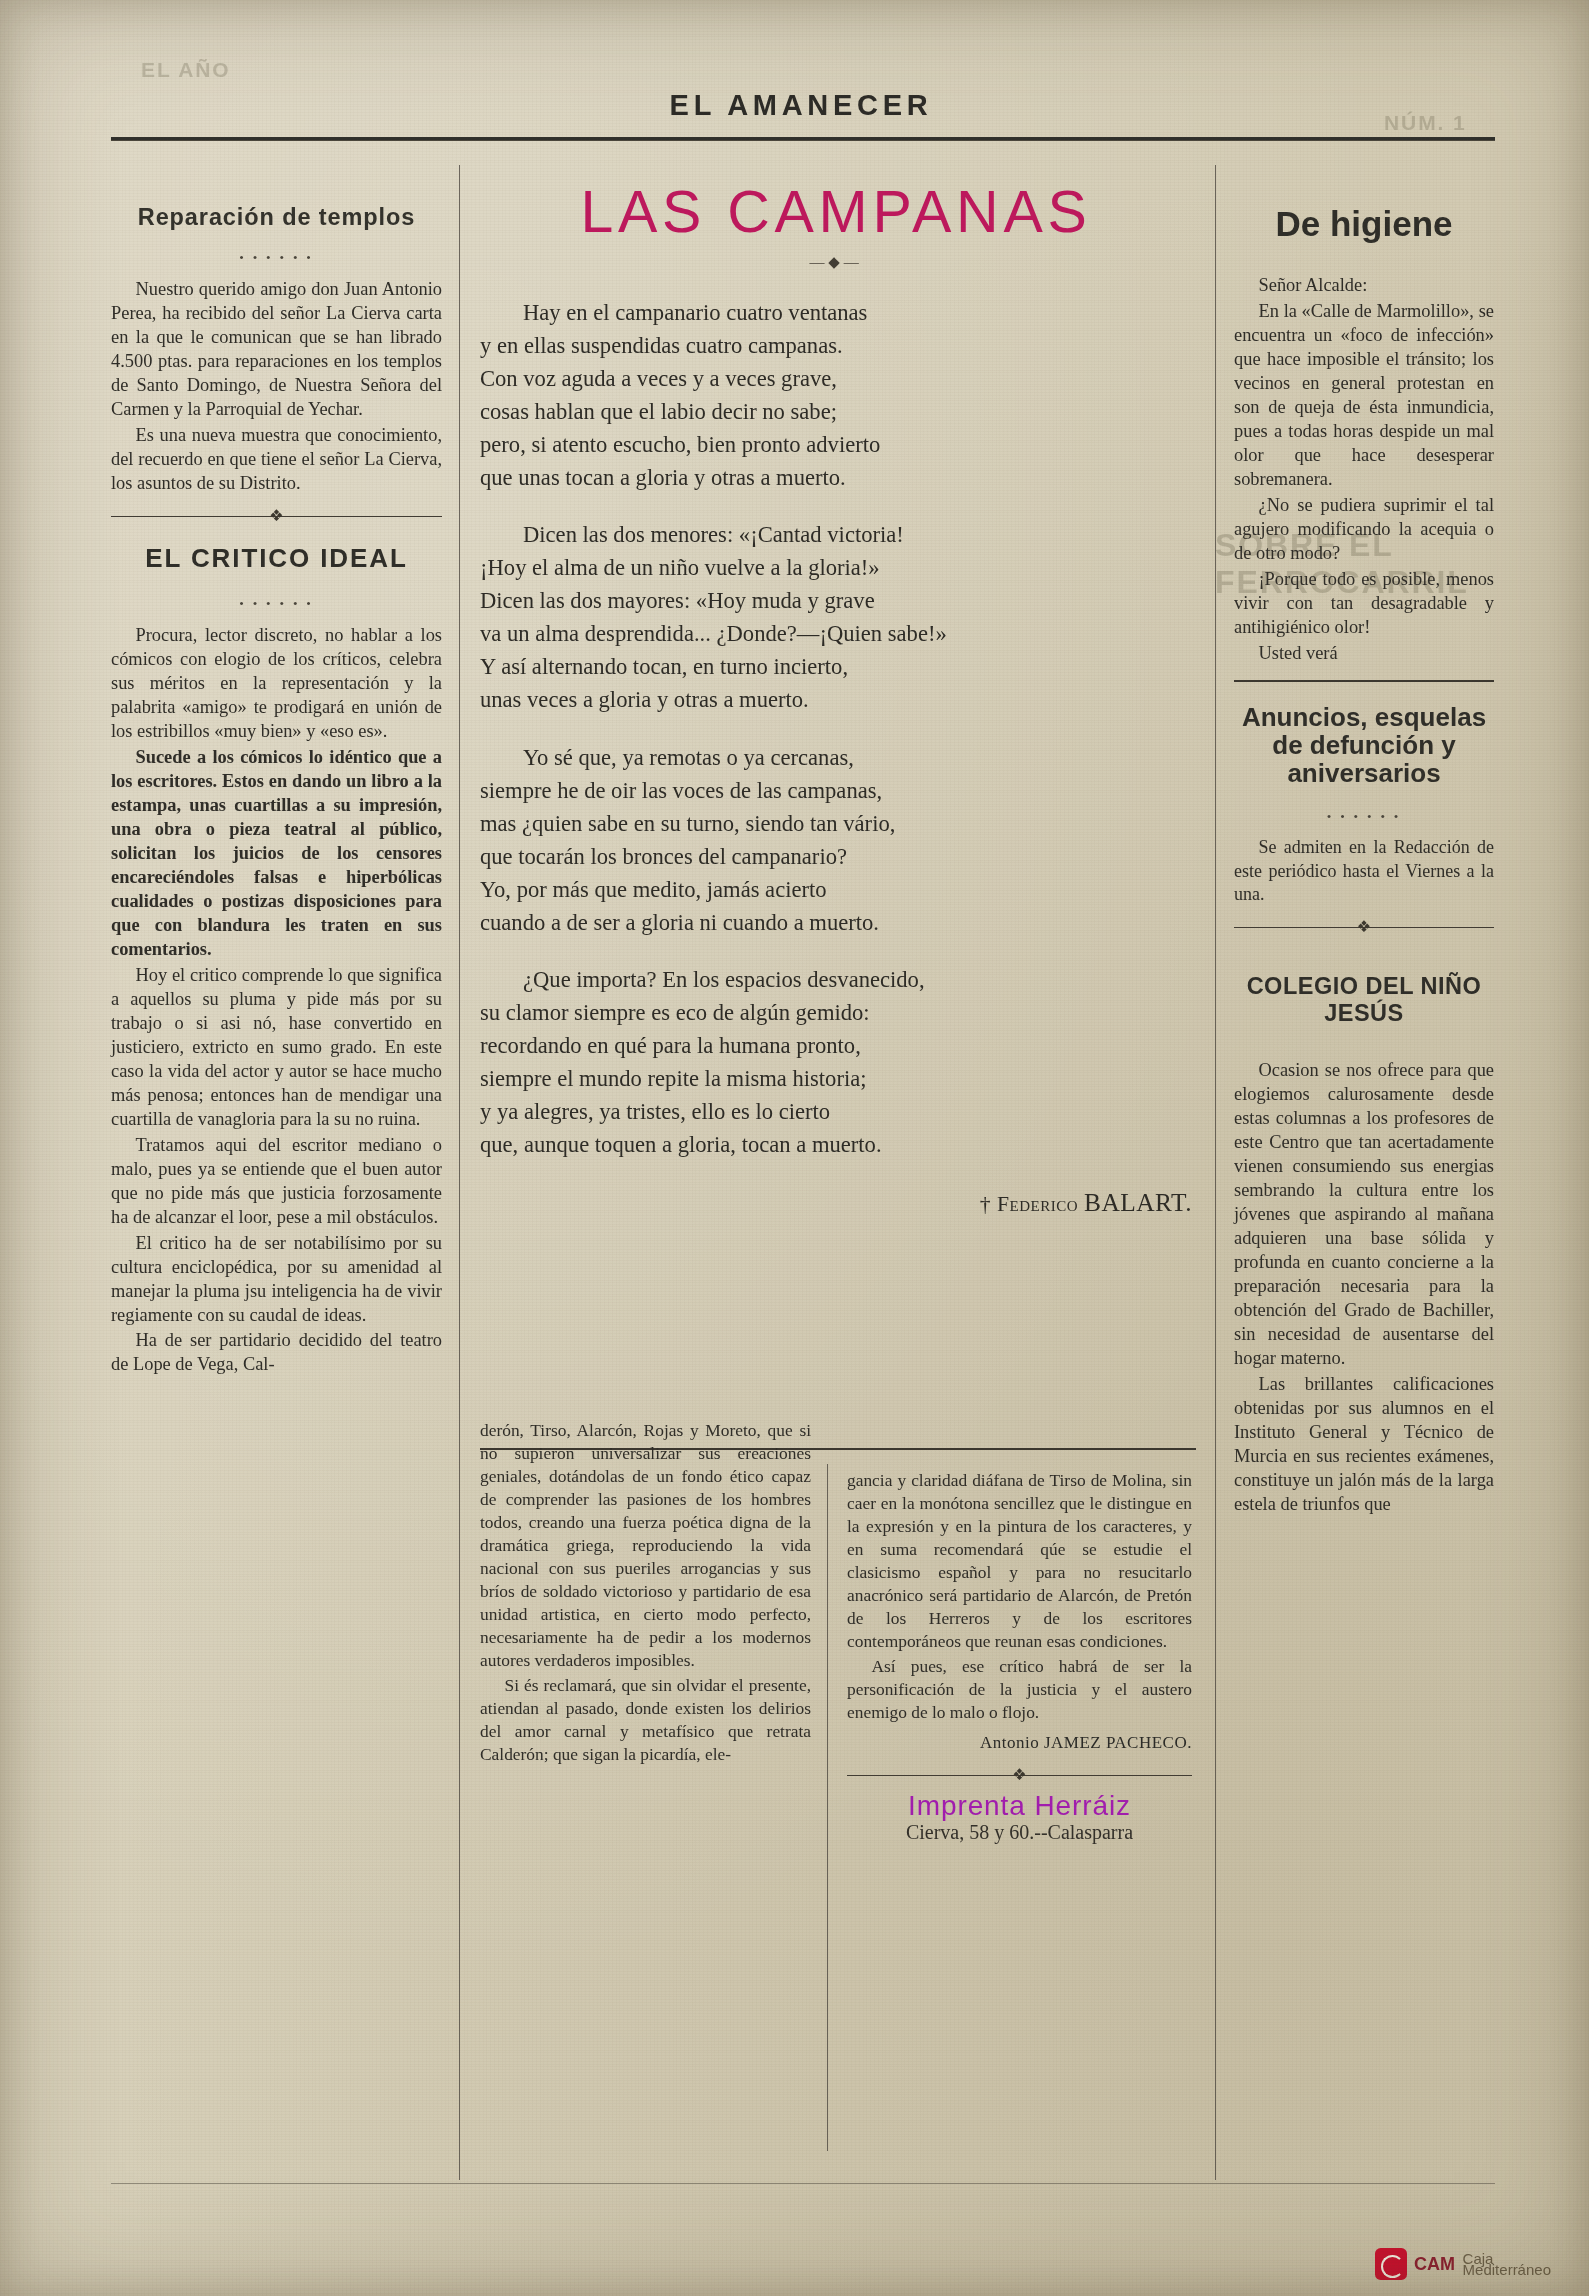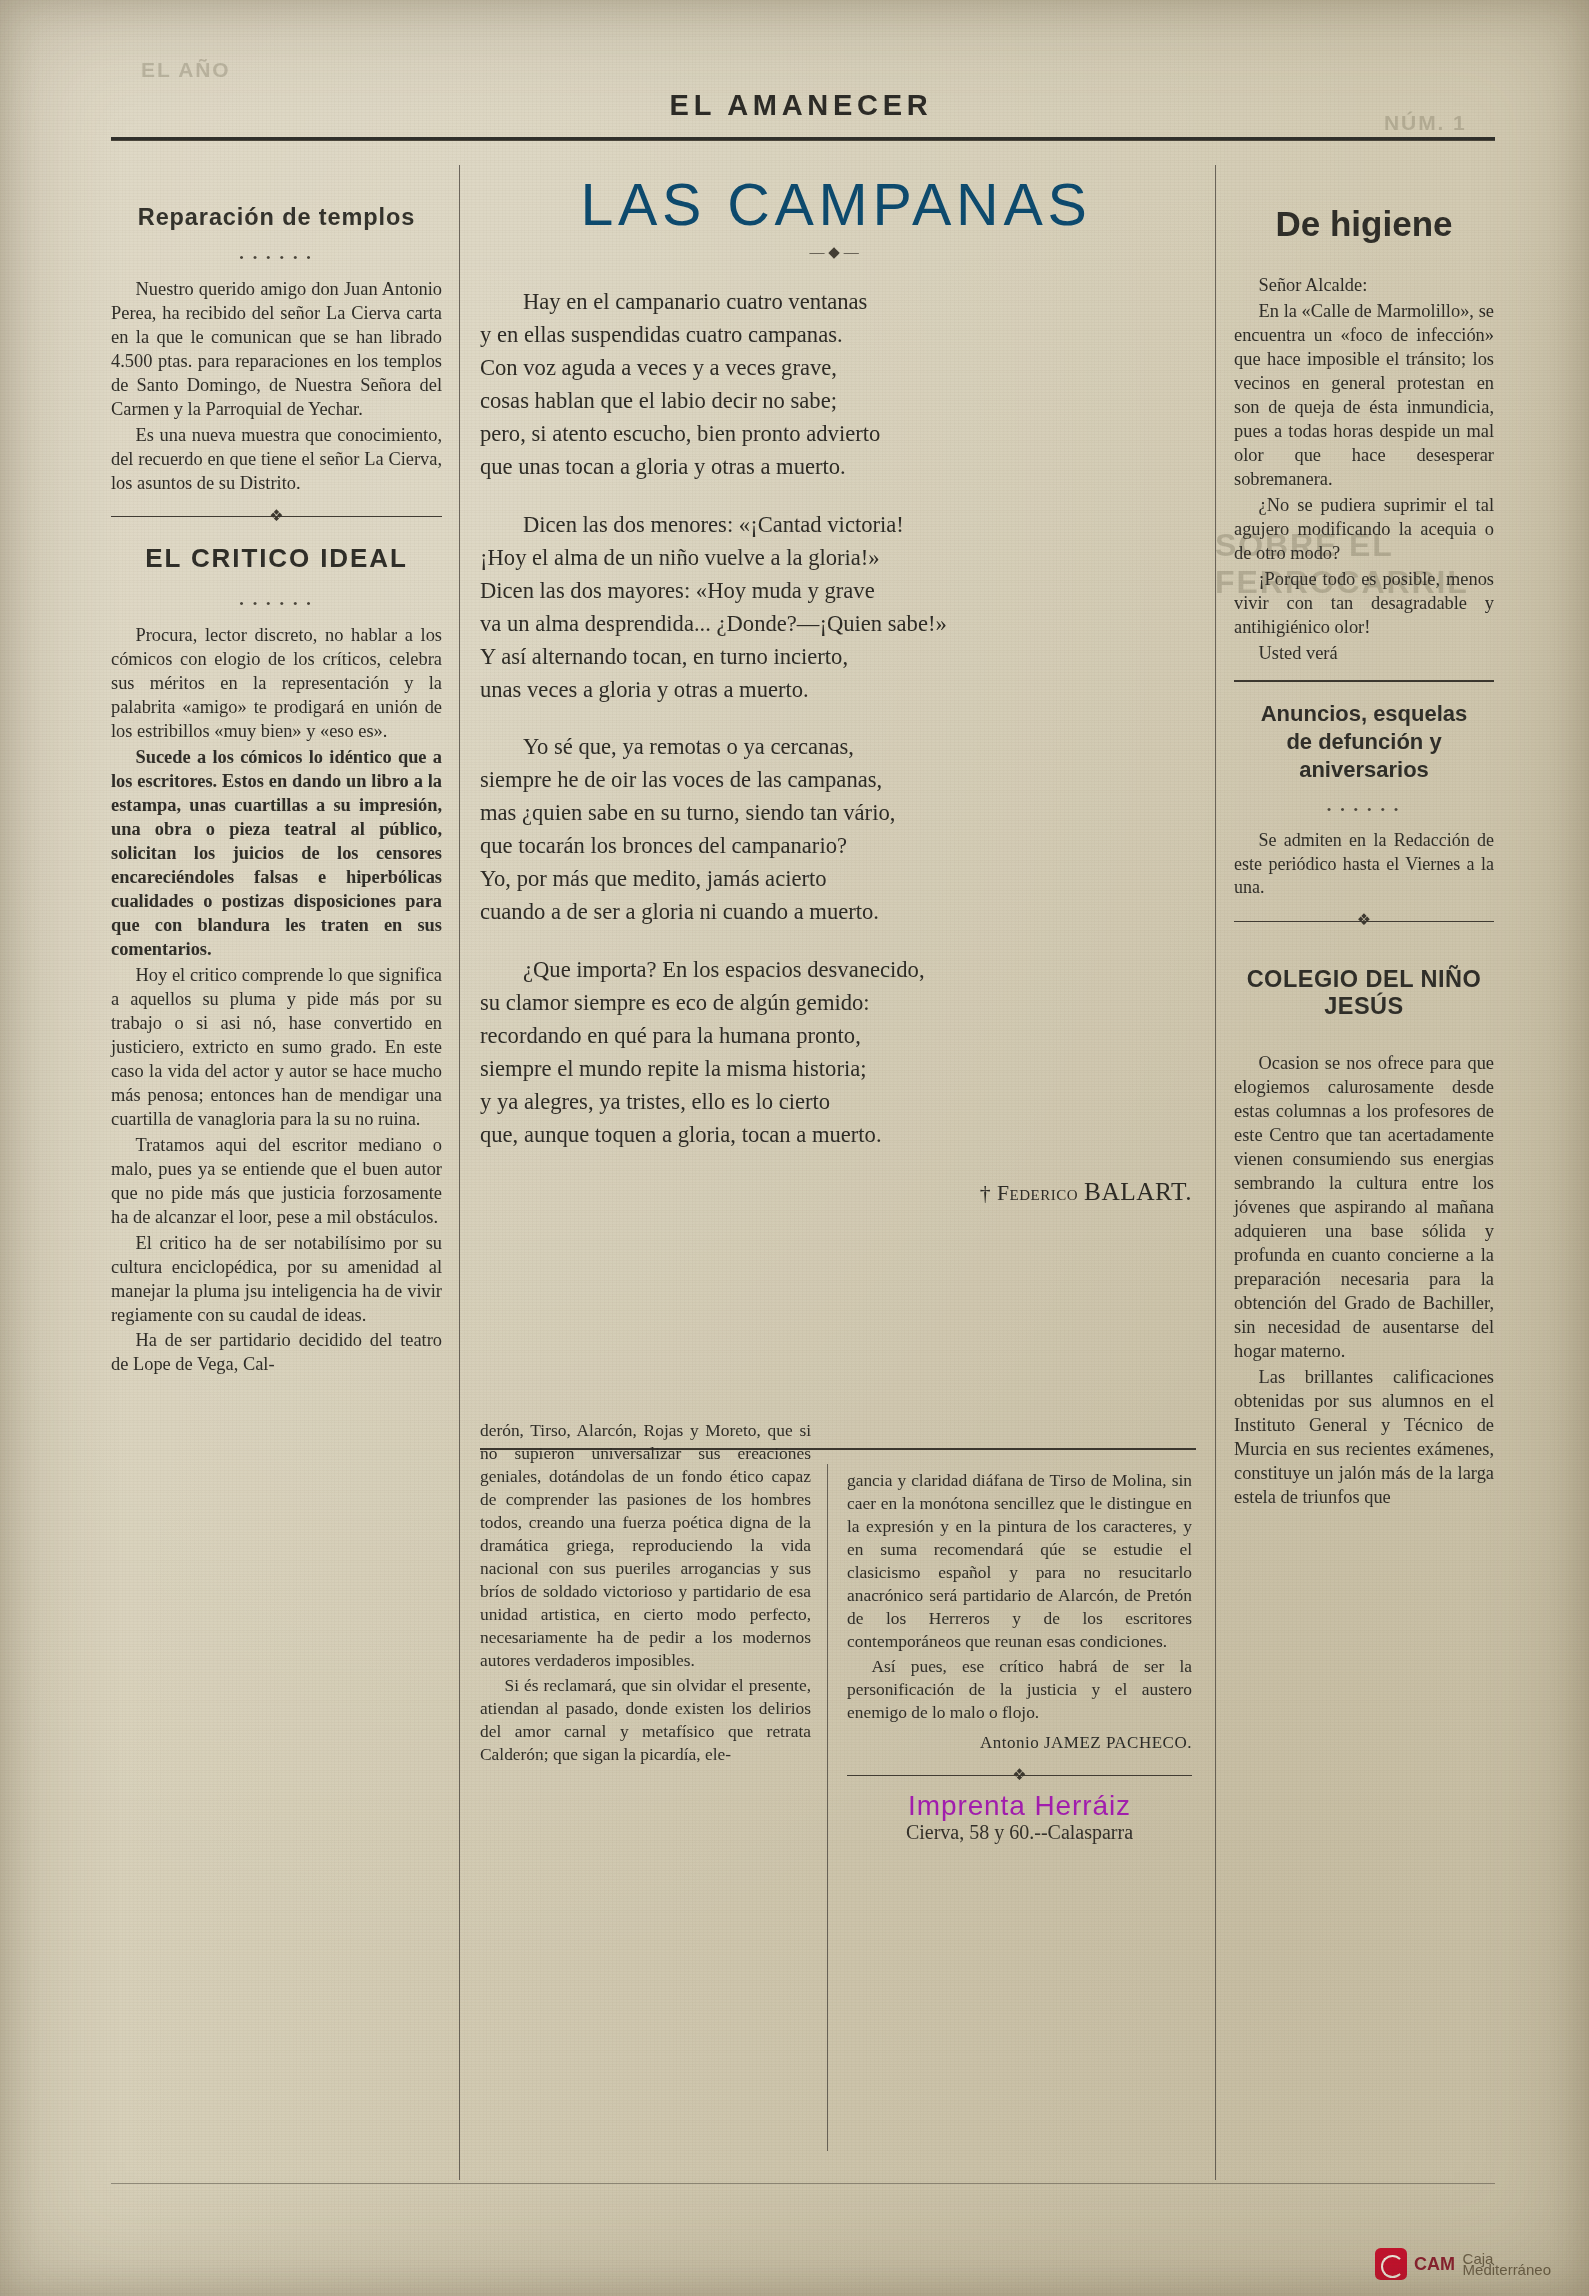--- a/index.html
+++ b/index.html
@@ -78,21 +78,21 @@
     position:absolute;left:50%;top:-4.7px;transform:translateX(-50%);
     background:transparent;padding:0 9.4px;color:#3c382f;font-size:16px;
     line-height:16px;
   }
   .hr-plain{border-top:2.8px solid #3b372f;margin:15px 0 13px 0;}
 
   
   .feature-title{
     font-family:"Liberation Sans", sans-serif;
     font-size:59px;letter-spacing:4.7px;text-align:center;
-    color:#0c4a6e;font-weight:normal;margin:0;
+    color:#be185d;font-weight:normal;margin:7px;
   }
   .feature-orn{text-align:center;font-size:15px;color:#433e35;margin:3.8px 0 24.5px 0;letter-spacing:3.8px;}
   .poem{font-size:22.6px;line-height:33px;color:#2d2b26;}
   .poem .stanza{margin:0 0 24.5px 0;}
   .poem .line{white-space:nowrap;}
   .poem .line.ind{padding-left:43px;}
   .sign{
     text-align:right;font-size:21.7px;margin-top:9.4px;letter-spacing:0.5px;
   }
   .sign .sc{font-variant:small-caps;}
@@ -111,21 +111,21 @@
     letter-spacing:0.9px;
   }
   .imprenta .ad{font-size:20px;margin-top:3.8px;color:#33302a;}
 
   
   .rtitle-lg{
     font-family:"Liberation Sans",sans-serif;font-weight:bold;font-size:35px;
     text-align:center;color:#2f2e29;letter-spacing:0px;
   }
   .rtitle-md{
-    font-family:"Liberation Sans",sans-serif;font-weight:bold;font-size:22px;
+    font-family:"Liberation Sans",sans-serif;font-weight:bold;font-size:26px;
     text-align:center;color:#2f2e29;line-height:28px;
   }
   .rtitle-sm{
     font-family:"Liberation Sans",sans-serif;font-weight:bold;font-size:23.5px;
     text-align:center;color:#2f2e29;letter-spacing:0.5px;margin-top:40px;
   }
   .tiny-note{font-size:18px;line-height:23.5px;}
 
   
   .ltitle{

